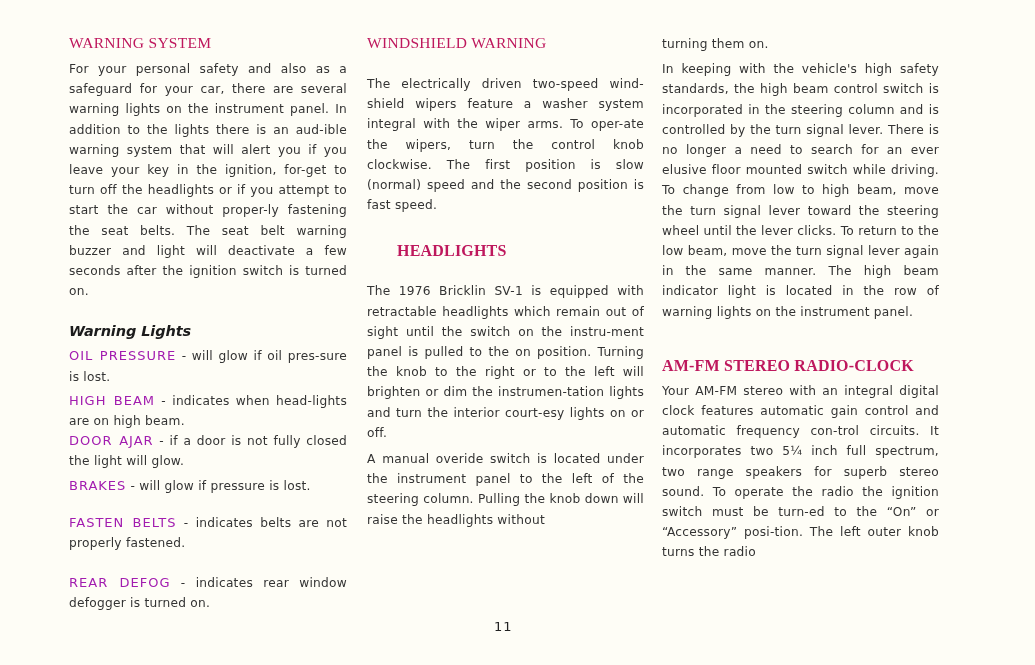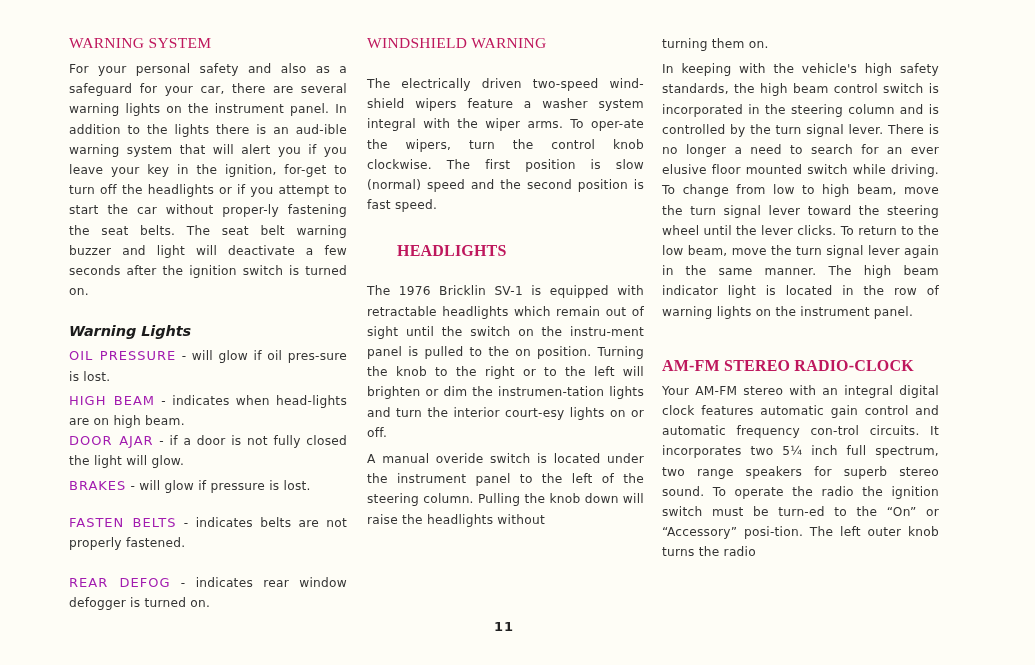--- a/index.html
+++ b/index.html
@@ -57,21 +57,21 @@
     p.item .caps {
       font-size: 13px;
       letter-spacing: 1px;
       color: #a21caf;
     }
     .page-number {
       position: absolute;
       left: 494px;
       top: 619px;
       font-size: 13px;
-      font-weight: bold;
+      font-weight: normal;
       letter-spacing: 1px;
       color: #222;
     }
   </style>
 </head>
 <body>
 
 <div class="col" id="col1">
   <h2 style="margin-top:32px;">WARNING SYSTEM</h2>
   <p style="margin-top:6px;">For your personal safety and also as a safeguard for your car, there are several warning lights on the instrument panel. In addition to the lights there is an aud-ible warning system that will alert you if you leave your key in the ignition, for-get to turn off the headlights or if you attempt to start the car without proper-ly fastening the seat belts. The seat belt warning buzzer and light will deactivate a few seconds after the ignition switch is turned on.</p>

